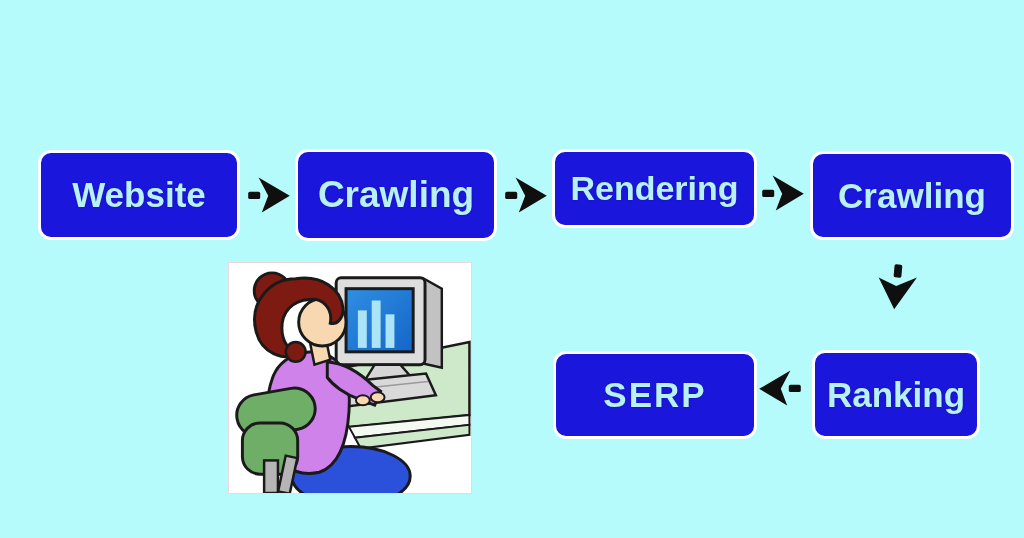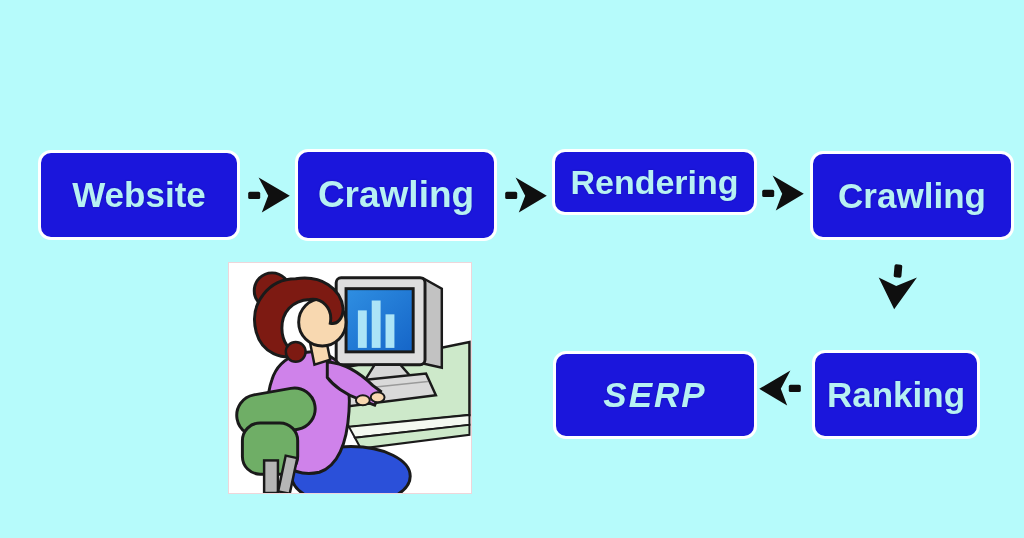--- a/index.html
+++ b/index.html
@@ -25,23 +25,23 @@
     border-radius:13px;
     display:flex;align-items:center;justify-content:center;
     color:var(--box-text);
     font-weight:bold;
     font-size:35px;
     letter-spacing:0px;
     text-shadow:0 0 2px rgba(10,10,120,0.45);
   }
   .n-website  {left:38px;  top:150px; width:202px; height:90px;}
   .n-crawling {left:295px; top:149px; width:202px; height:92px; font-size:37px;}
-  .n-rendering{left:552px; top:149px; width:205px; height:66px; font-size:34px;}
+  .n-rendering{left:552px; top:149px; width:205px; height:79px; font-size:34px;}
   .n-indexing {left:810px; top:151px; width:204px; height:89px;}
-  .n-serp     {left:553px; top:351px; width:204px; height:88px; letter-spacing:2px;font-style:italic;}
+  .n-serp     {left:553px; top:351px; width:204px; height:88px; letter-spacing:2px;}
   .n-ranking  {left:812px; top:350px; width:168px; height:89px;}
   .arrow{
     position:absolute;
     width:52px;height:48px;
     color:var(--arrow);
   }
   .a1{left:243px; top:171px;}
   .a2{left:500px; top:171px;}
   .a3{left:757px; top:169px;}
   .a-down{left:871px; top:261px; width:52px; height:52px; transform:rotate(95deg);}

